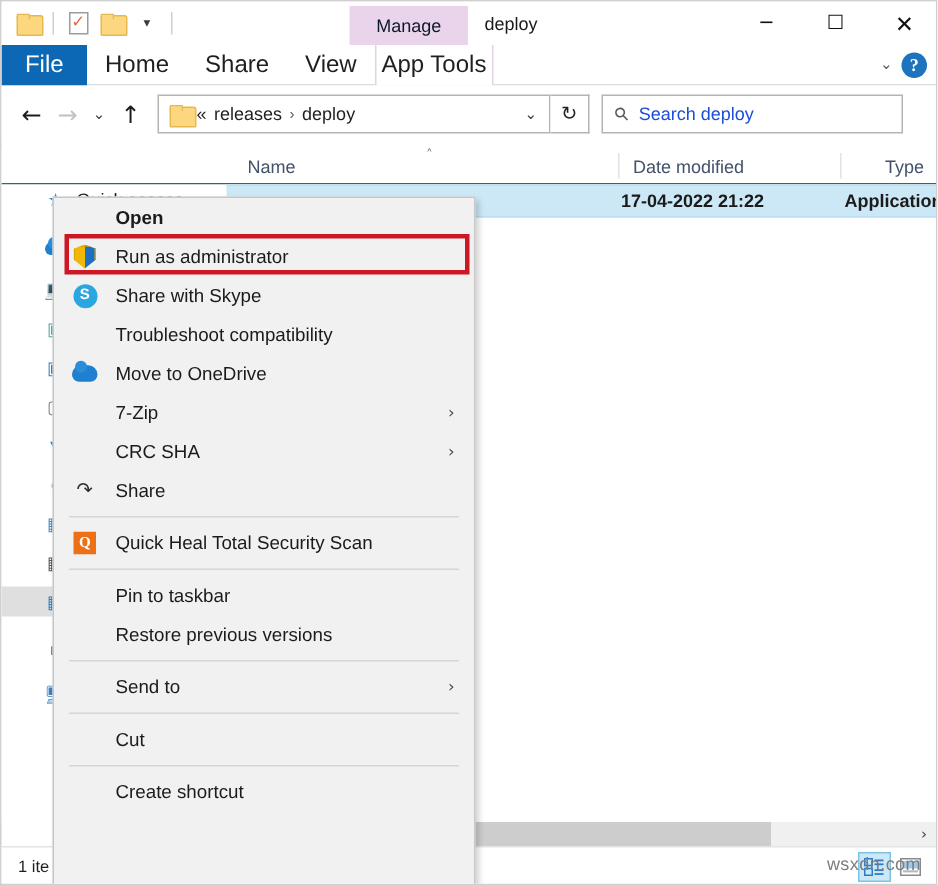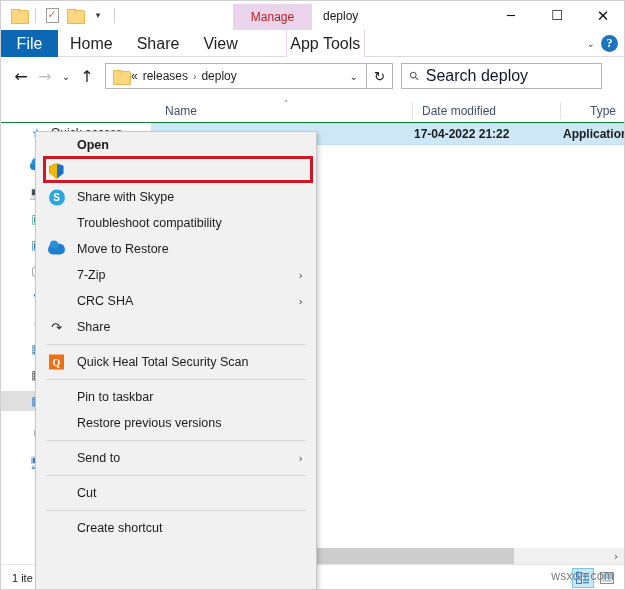--- a/index.html
+++ b/index.html
@@ -45,21 +45,21 @@
     content: "\2713"; position: absolute; left: 1px; top: -1px; font-size: 11px; color: #e06a4a;
     font-family: "DejaVu Sans", sans-serif;
   }
   .qat-caret {
     font-size: 9px; color: #3b3b3b; line-height: 1;
   }
   .tab-manage-top {
     position: absolute; left: 232px; top: 3px; width: 79px; height: 26px;
     background: #e9d4ec;
     display: flex; align-items: center; justify-content: center;
-    font-size: 12px; color: #b91c1c;
+    font-size: 12px; color: #0f172a;
   }
   .win-title {
     position: absolute; left: 322px; top: 0; height: 29px;
     display: flex; align-items: center;
     font-size: 12px; color: #1a1a1a;
   }
   .wincontrols {
     position: absolute; right: 0; top: 0; height: 29px; display: flex;
   }
   .wcbtn {
@@ -75,21 +75,21 @@
     border-bottom: 1px solid #dcdcdc;
     display: flex; align-items: stretch;
   }
   .rtab {
     display: flex; align-items: center; justify-content: center;
     font-size: 16px; color: #1f1f1f; padding: 0 12px; height: 27px; white-space: nowrap;
   }
   .rtab.file { background: #0c67b4; color: #ffffff; width: 57px; padding: 0; }
   .rtab.apptools {
     width: 79px; padding: 0; background: #ffffff;
-    border-left: 1px solid #e6d2e8; border-right: 1px solid #e6d2e8; margin-left: 36px;
+    border-left: 1px solid #e6d2e8; border-right: 1px solid #e6d2e8;
   }
   .ribbon-right {
     margin-left: auto; display: flex; align-items: center; gap: 6px; padding-right: 8px;
   }
   .chev-down { font-size: 10px; color: #555; font-family: "DejaVu Sans", sans-serif; }
   .help-btn {
     width: 17px; height: 17px; border-radius: 50%; background: #1e73be;
     color: #fff; font-size: 12px; font-weight: bold;
     display: flex; align-items: center; justify-content: center;
     font-family: "Liberation Serif", serif;
@@ -124,21 +124,21 @@
     display: flex; align-items: center; justify-content: center;
     font-size: 13px; color: #222; background: #fff;
     font-family: "DejaVu Sans", sans-serif;
   }
   .searchbox {
     margin-left: 8px; width: 201px; height: 26px;
     border: 1px solid #b4b4b4; background: #ffffff;
     display: flex; align-items: center; gap: 7px; padding-left: 8px;
   }
   .search-gl { font-size: 12px; color: #5b5b5b; font-family: "DejaVu Sans", sans-serif; transform: rotate(-45deg); }
-  .search-ph { font-size: 16px; color: #0f172a; }
+  .search-ph { font-size: 12px; color: #1d4ed8; }
 
   
   .colhdr {
     position: absolute; left: 0; top: 97px; width: 625px; height: 25px;
     background: #ffffff; border-bottom: 1px solid #15803d;
   }
   .colcell {
     position: absolute; top: 0; height: 25px; display: flex; align-items: center;
     font-size: 12px; color: #42526b; padding-left: 9px;
   }
@@ -437,39 +437,40 @@
     <div class="mi bold">
       <span>Open</span>
     </div>
 
     <div class="mi">
       <span class="mi-icon">
         <span class="shield">
             <span class="shield-ring"></span>
           </span>
       </span>
+      <span>Run as administrator</span>
     </div>
 
     <div class="mi">
       <span class="mi-icon">
           <span class="skype">S</span>
         </span>
       <span>Share with Skype</span>
     </div>
 
     <div class="mi">
       <span>Troubleshoot compatibility</span>
     </div>
 
 
     <div class="mi">
       <span class="mi-icon">
           <span class="onedrive"></span>
         </span>
-      <span>Move to Restore</span>
+      <span>Move to OneDrive</span>
     </div>
 
     <div class="mi">
       <span>7-Zip</span>
       <span class="mi-arrow">›</span>
     </div>
 
     <div class="mi">
       <span>CRC SHA</span>
       <span class="mi-arrow">›</span>

